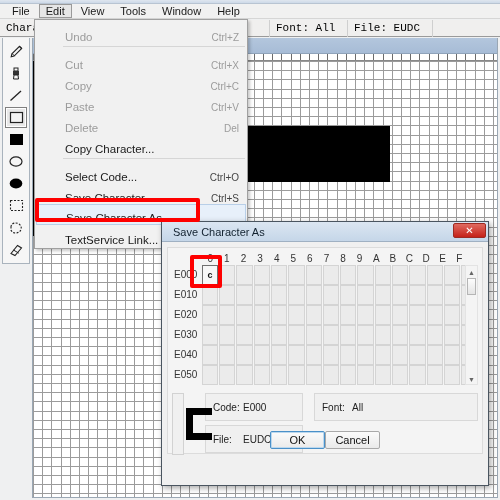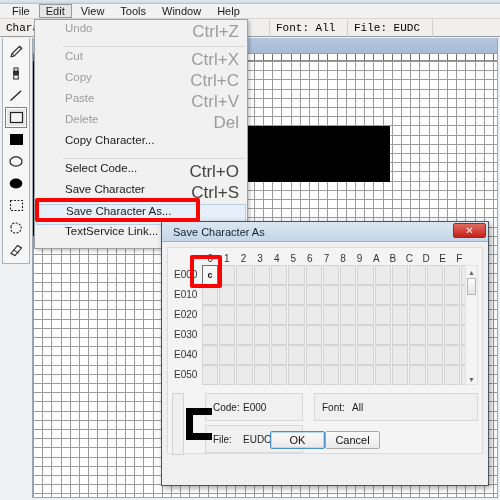--- a/index.html
+++ b/index.html
@@ -133,28 +133,28 @@
     left: 34px; top: 19px;
     width: 214px;
     background: #f1f1f1;
     border: 1px solid #a0a0a0;
     box-shadow: 2px 2px 3px rgba(0,0,0,0.22);
     padding: 2px 0;
     z-index: 40;
   }
   .dd-item {
     height: 21px;
-    display: flex; align-items: flex-start;
+    display: flex; align-items: flex-end;
     padding: 0 8px 0 30px;
     font-size: 11.5px;
     color: #1a1a1a;
     white-space: nowrap;
   }
   .dd-item .lbl { flex: 1; }
-  .dd-item .acc { color: #444; font-size: 17px; }
+  .dd-item .acc { color: #444; font-size: 10px; }
   .dd-item.disabled .lbl,
   .dd-item.disabled .acc { color: #9c9c9c; }
   .dd-item.hl {
     background: #e7f0fa;
     border: 1px solid #b8cfe8;
     margin: 0 1px;
     height: 21px;
     padding-left: 29px;
   }
   .dd-sep {

